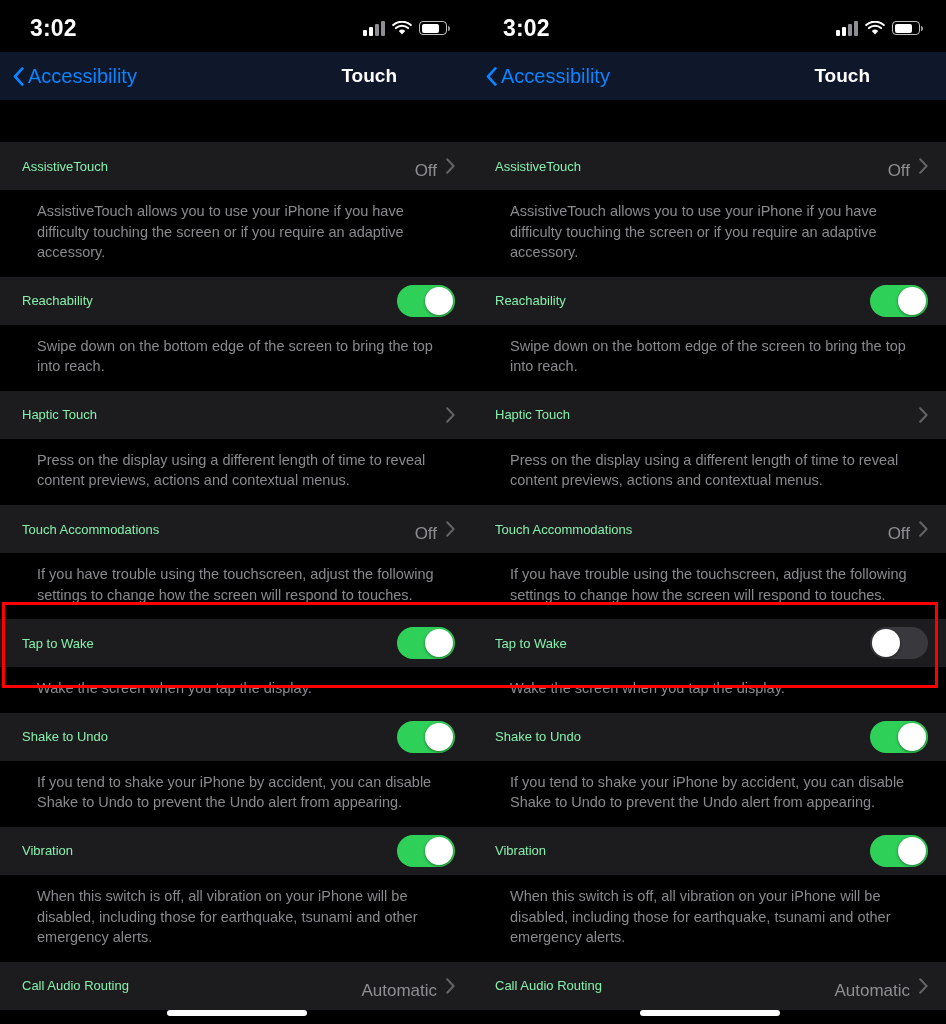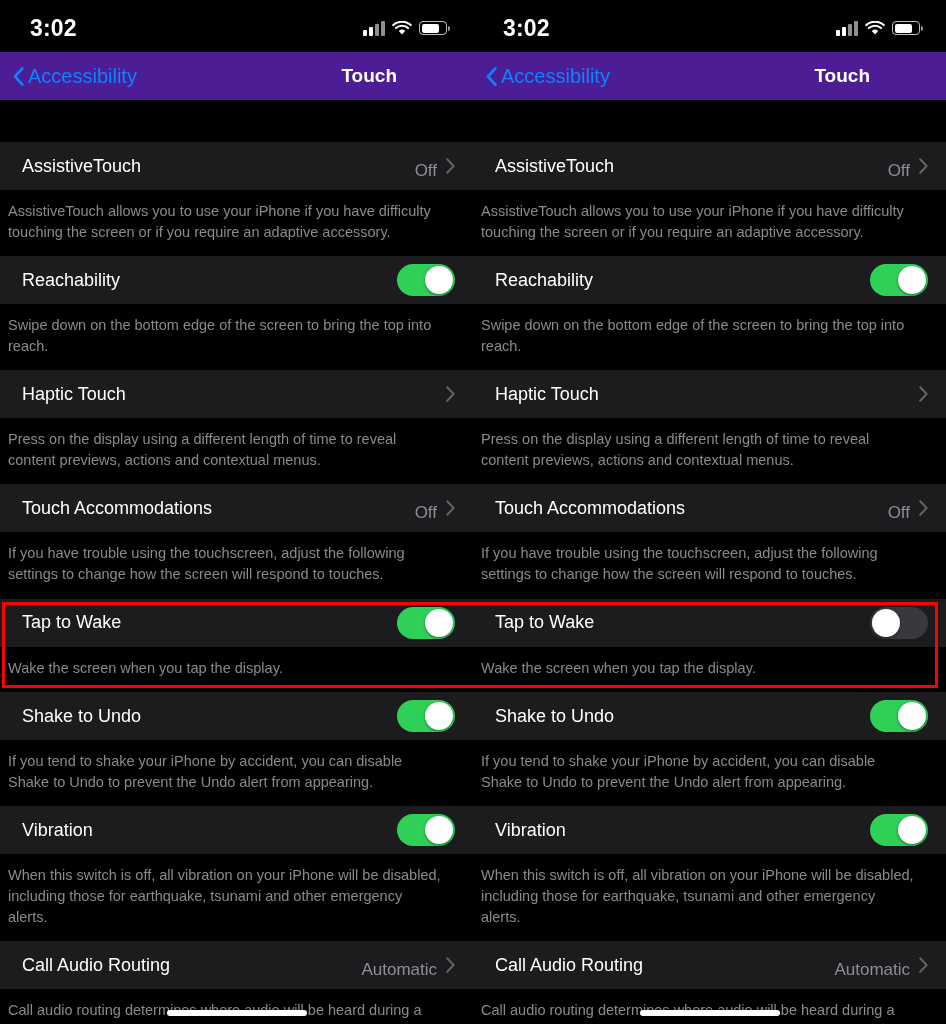--- a/index.html
+++ b/index.html
@@ -99,21 +99,21 @@
   .battery .level {
     height: 100%;
     background: #fff;
     border-radius: 2px;
   }
 
   
   .nav-bar {
     position: relative;
     height: 48px;
-    background: #4c1d95;
+    background: #0f172a;
     display: flex;
     align-items: center;
   }
   .nav-back {
     position: absolute;
     left: 13px;
     display: flex;
     align-items: center;
     gap: 4px;
     color: #0a84ff;
@@ -147,22 +147,22 @@
   .row {
     background: #1c1c1e;
     height: 48px;
     display: flex;
     align-items: center;
     padding: 0 18px 0 22px;
     box-sizing: border-box;
     position: relative;
   }
   .row-label {
-    color: #ffffff;
-    font-size: 18px;
+    color: #86efac;
+    font-size: 13px;
     flex: 1;
     white-space: nowrap;
   }
   .row-value {
     color: #8e8e93;
     font-size: 17px;
     margin-right: 9px;
     margin-top: 10px;
   }
   .chev {
@@ -170,21 +170,21 @@
     width: 9px;
     height: 16px;
     flex: 0 0 auto;
   }
 
   .footer {
     background: #000;
     color: #8a8a8e;
     font-size: 14.5px;
     line-height: 1.42;
-    padding: 11px 30px 14px 8px;
+    padding: 11px 30px 14px 37px;
     box-sizing: border-box;
   }
 
   
   .toggle {
     position: relative;
     width: 58px;
     height: 32px;
     border-radius: 16px;
     background: #39393d;

